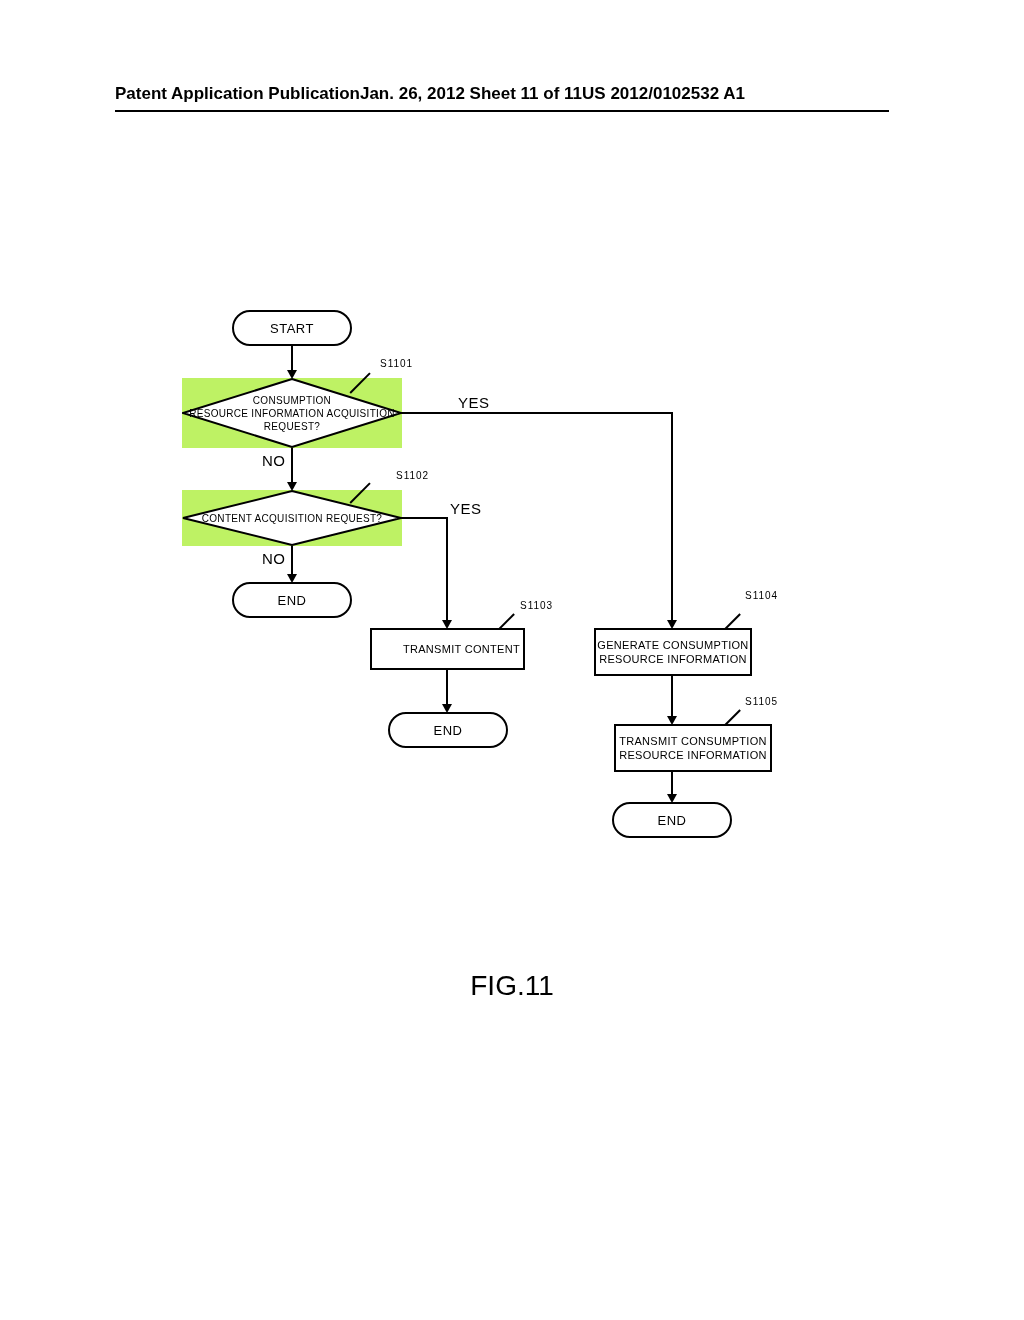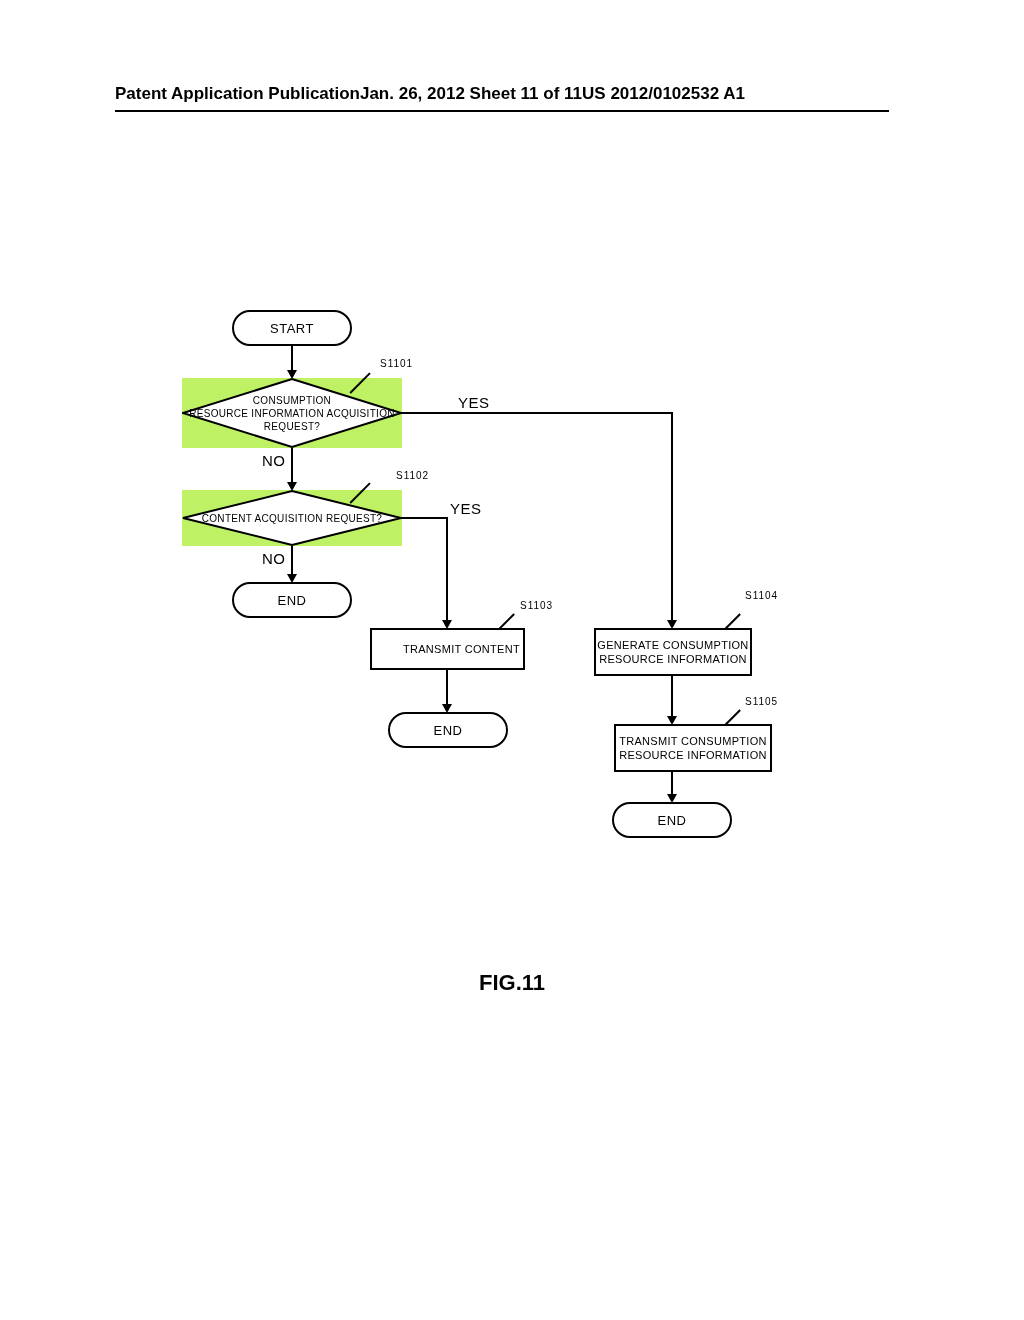--- a/index.html
+++ b/index.html
@@ -87,24 +87,23 @@
       letter-spacing: 0.5px;
     }
     .step-label {
       position: absolute;
       font-size: 10px;
       letter-spacing: 1px;
       text-align: center;
     }
     .figure-label {
       position: absolute;
-      font-size: 22px;
+      font-size: 28px;
       left: 50%;
       transform: translateX(-50%);
-      font-weight: bold;
     }
     .line {
       position: absolute;
       background: #000;
     }
     .hline { height: 2px; }
     .vline { width: 2px; }
     .arrow-down {
       position: absolute;
       width: 0;

